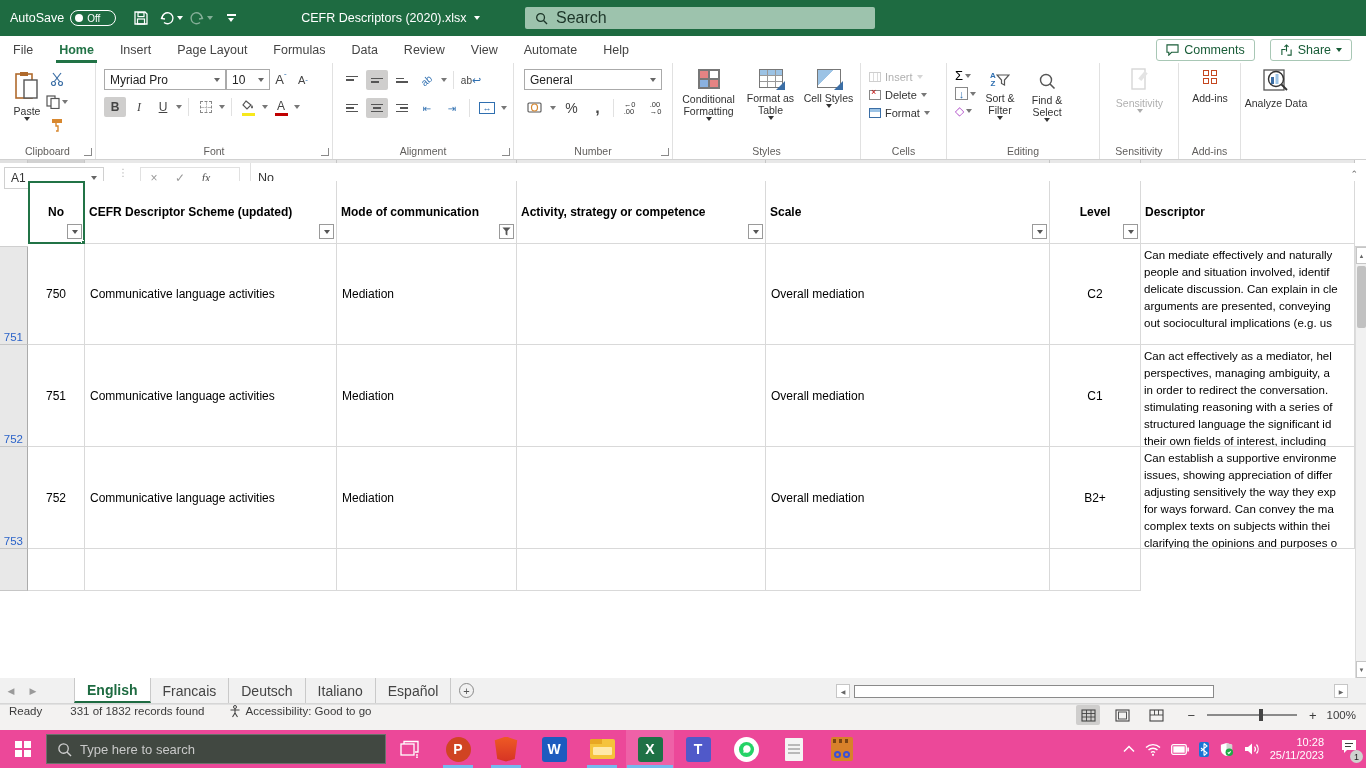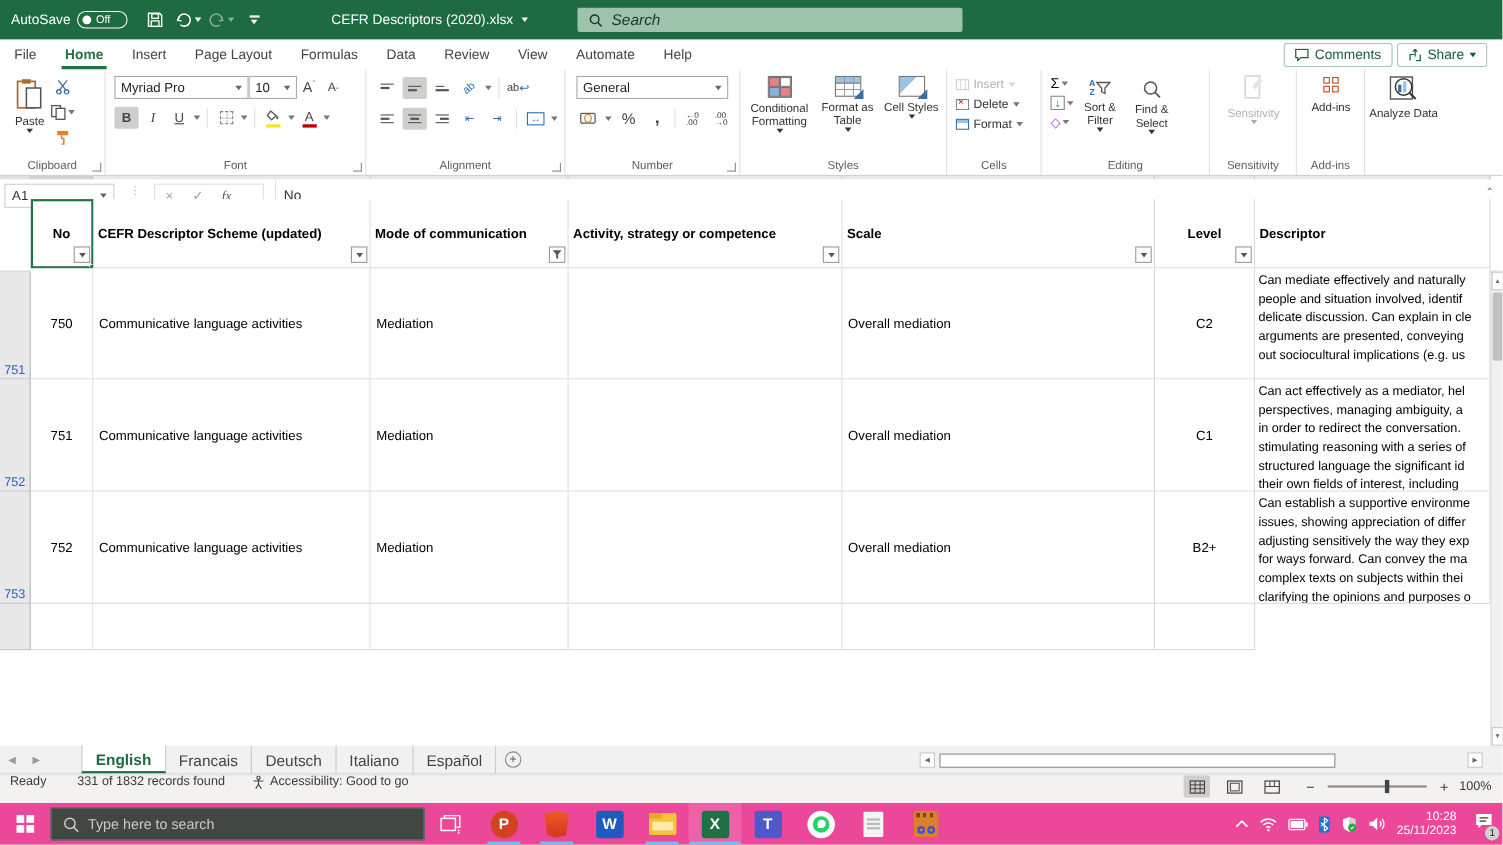--- a/index.html
+++ b/index.html
@@ -10,31 +10,31 @@
 
   
   #titlebar { left:0; top:0; width:1366px; height:36px; background:#1e6b41; color:#fff; display:flex; align-items:center; }
   .tb-text { font-size:12.5px; color:#fff; }
   .autosave-pill { width:46px; height:16px; border:1px solid #fff; border-radius:8px; display:flex; align-items:center; padding:0 4px; gap:4px; margin:0 10px 0 6px; }
   .autosave-dot { width:8px; height:8px; border-radius:50%; background:#fff; }
   .tb-icon { width:30px; height:30px; display:flex; align-items:center; justify-content:center; color:#fff; }
   .dim { opacity:.45; }
   .caret { width:0; height:0; border-left:3.5px solid transparent; border-right:3.5px solid transparent; border-top:4px solid currentColor; display:inline-block; }
   #title-search { left:525px; top:7px; width:350px; height:22px; background:#9dc3ad; border-radius:2px; display:flex; align-items:center; gap:8px; padding:0 10px; color:#1c3528; }
-  #title-search input { background:transparent; border:none; outline:none; font-size:14px; color:#7f1d1d; width:280px;font-style:italic; }
+  #title-search input { background:transparent; border:none; outline:none; font-size:16px; color:#7f1d1d; width:280px; }
   #title-search input::placeholder { color:#1c3528; }
   .avatar { width:24px; height:24px; border-radius:50%; background:radial-gradient(circle at 50% 38%, #c9a98a 0 36%, #6e5b49 37% 100%); border:1px solid #ffffff55; }
   .winbtn { width:44px; height:36px; display:flex; align-items:center; justify-content:center; color:#fff; font-size:14px; }
 
   
   #tabrow { left:0; top:36px; width:1366px; height:27px; background:#fff; display:flex; align-items:center; }
   .rtab { padding:0 13px; font-size:12.5px; color:#444; height:27px; display:flex; align-items:center; position:relative; }
   .rtab.active { font-weight:bold; color:#217346; }
   .rtab.active::after { content:""; position:absolute; left:10px; right:10px; bottom:0; height:3px; background:#217346; }
-  .pillbtn { border:1px solid #a8c7b5; border-radius:3px; height:22px; display:flex; align-items:center; gap:5px; padding:0 9px; color:#185c37; font-size:12.5px; margin-left:4px; background:#fff; }
+  .pillbtn { border:1px solid #a8c7b5; border-radius:3px; height:22px; display:flex; align-items:center; gap:5px; padding:0 9px; color:#185c37; font-size:12.5px; margin-left:15px; background:#fff; }
 
   
   #ribbon { left:0; top:63px; width:1366px; height:97px; background:#fff; border-bottom:1px solid #d1d1d1; display:flex; }
   .rgroup { height:96px; border-right:1px solid #e1e1e1; position:relative; flex:none; }
   .rcaption { position:absolute; left:0; right:0; bottom:2px; text-align:center; font-size:10.5px; color:#605e5c; }
   .launcher { position:absolute; right:3px; bottom:3px; width:8px; height:8px; border-right:1.5px solid #8a8a8a; border-bottom:1.5px solid #8a8a8a; }
   .bigbtn { display:flex; flex-direction:column; align-items:center; justify-content:flex-start; width:58px; padding-top:4px; font-size:10.5px; color:#333; text-align:center; line-height:12px; height:78px; }
   .bigbtn .lbl { margin-top:4px; }
   .smbtn { width:22px; height:20px; display:flex; align-items:center; justify-content:center; color:#444; font-size:12px; }
   .combo { border:1px solid #aaa; height:21px; display:flex; align-items:center; justify-content:space-between; padding:0 5px; font-size:12px; color:#222; background:#fff; }

